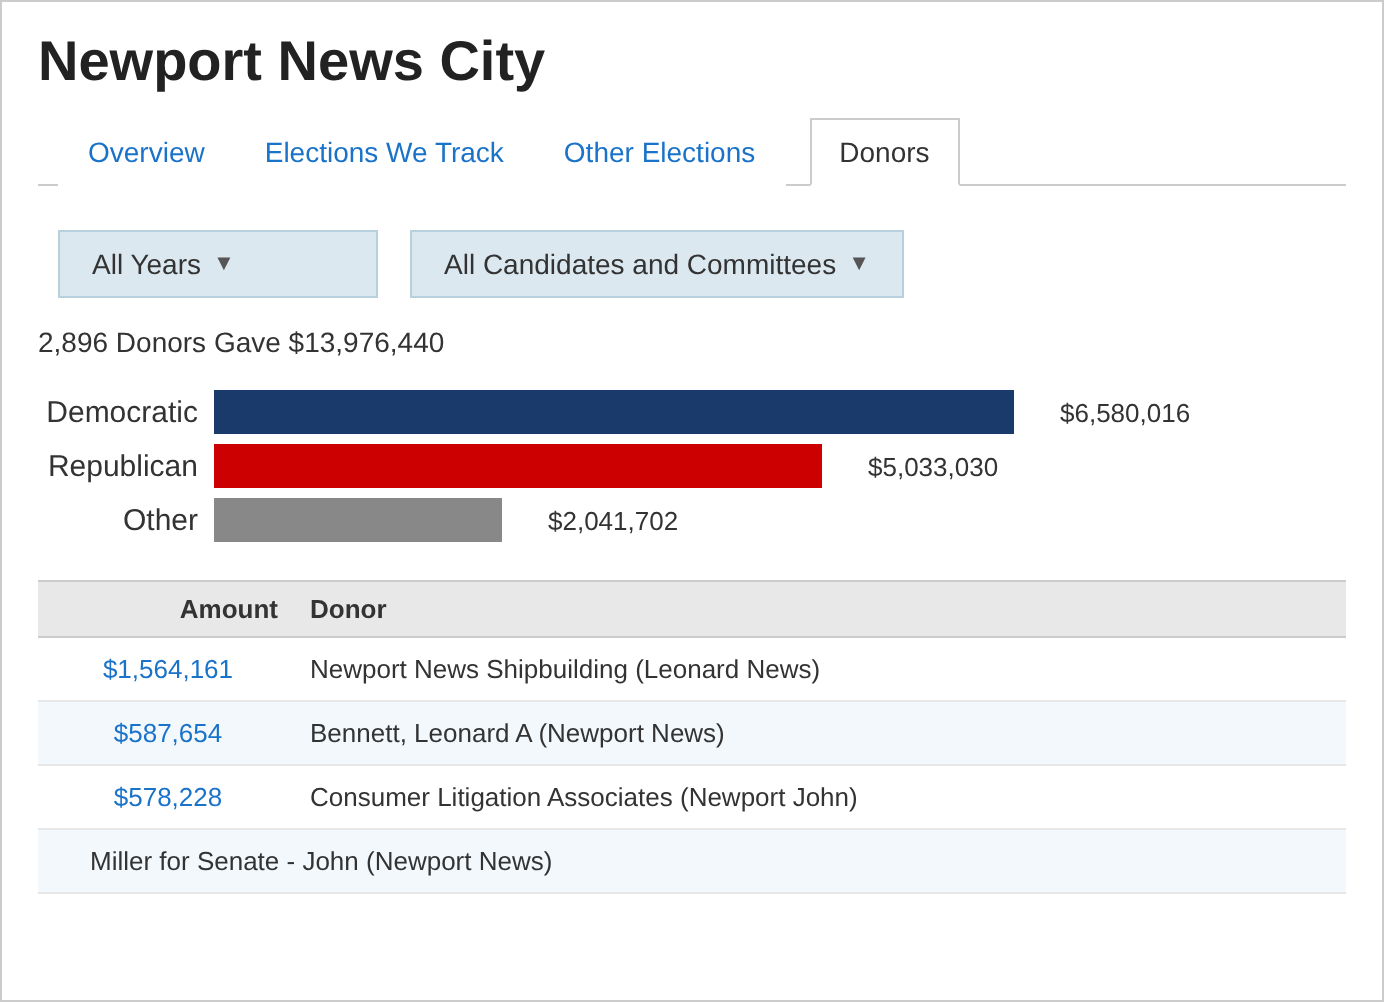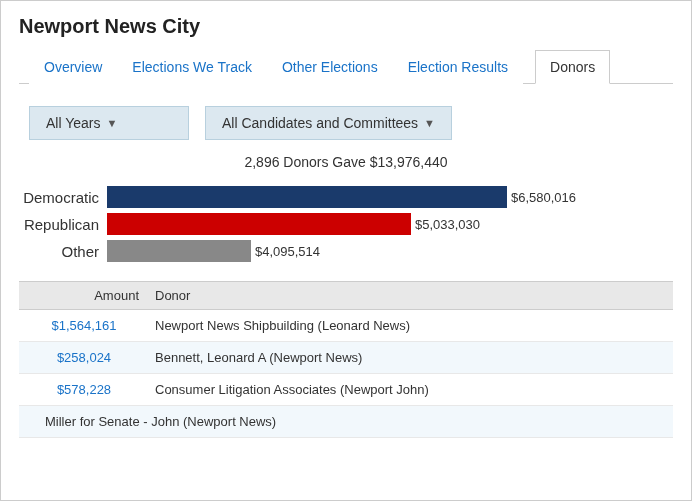--- a/index.html
+++ b/index.html
@@ -13,21 +13,21 @@
       width: 692px;
       min-height: 501px;
       border: 1px solid #ccc;
       padding: 0;
       background: #fff;
     }
     .header {
       padding: 14px 18px 8px 18px;
     }
     .page-title {
-      font-size: 20px;
+      font-size: 28px;
       font-weight: bold;
       color: #222;
       margin-bottom: 12px;
     }
     .tabs {
       display: flex;
       border-bottom: 1px solid #ccc;
       padding: 0 10px;
       gap: 0;
     }
@@ -67,21 +67,20 @@
       min-width: 160px;
     }
     .filter-btn .arrow {
       font-size: 11px;
       color: #555;
     }
     .summary {
       padding: 0 18px 10px 18px;
       font-size: 14px;
       color: #333;
-      text-align: center;
     }
     .chart-area {
       padding: 6px 18px 10px 18px;
     }
     .chart-row {
       display: flex;
       align-items: center;
       margin-bottom: 5px;
       gap: 8px;
     }
@@ -89,39 +88,39 @@
       width: 80px;
       text-align: right;
       font-size: 15px;
       color: #333;
       flex-shrink: 0;
     }
     .bar-wrap {
       flex: 1;
       display: flex;
       align-items: center;
-      gap: 4px;
+      gap: 23px;
     }
     .bar {
       height: 22px;
       display: inline-block;
     }
     .bar-value {
       font-size: 13px;
       color: #333;
       white-space: nowrap;
     }
     .table-section {
       margin: 4px 18px 0 18px;
     }
     .table-header {
       display: flex;
       background: #e8e8e8;
       padding: 6px 10px;
-      font-weight: normal;
+      font-weight: bold;
       font-size: 13px;
       color: #333;
       border-top: 1px solid #ccc;
       border-bottom: 1px solid #ccc;
     }
     .col-amount-h {
       width: 110px;
       text-align: right;
     }
     .col-donor-h {
@@ -156,21 +155,20 @@
 <body>
 
 <div class="container">
   <div class="header">
     <div class="page-title">Newport News City</div>
     <div class="tabs">
 
     <div class="tab">Overview</div>
         <div class="tab">Elections We Track</div>
         <div class="tab">Other Elections</div>
-        <div class="tab">Election Results</div>
         <div class="tab active">Donors</div>
       </div>
   </div>
 
   <div class="filters">
     <button class="filter-btn">
       <span>All Years</span>
       <span class="arrow">▼</span>
     </button>
     <button class="filter-btn">
@@ -196,37 +194,37 @@
         <div class="chart-label">Republican</div>
         <div class="bar-wrap">
           <div class="bar" style="width: 304px; background-color: rgb(204, 0, 0);"></div>
           <div class="bar-value">$5,033,030</div>
         </div>
       </div>
       <div class="chart-row">
         <div class="chart-label">Other</div>
         <div class="bar-wrap">
           <div class="bar" style="width: 144px; background-color: rgb(136, 136, 136);"></div>
-          <div class="bar-value">$4,095,514</div>
+          <div class="bar-value">$2,041,702</div>
         </div>
       </div>
     </div>
 
   <div class="table-section">
     <div class="table-header">
       <div class="col-amount-h">Amount</div>
       <div class="col-donor-h">Donor</div>
     </div>
 
   <div class="table-row">
         <div class="col-amount">$1,564,161</div>
         <div class="col-donor">Newport News Shipbuilding (Leonard News)</div>
       </div>
       <div class="table-row">
-        <div class="col-amount">$258,024</div>
+        <div class="col-amount">$587,654</div>
         <div class="col-donor">Bennett, Leonard A (Newport News)</div>
       </div>
       <div class="table-row">
         <div class="col-amount">$578,228</div>
         <div class="col-donor">Consumer Litigation Associates (Newport John)</div>
       </div>
       <div class="table-row">
         <div class="col-donor">Miller for Senate - John (Newport News)</div>
       </div>
     </div>

